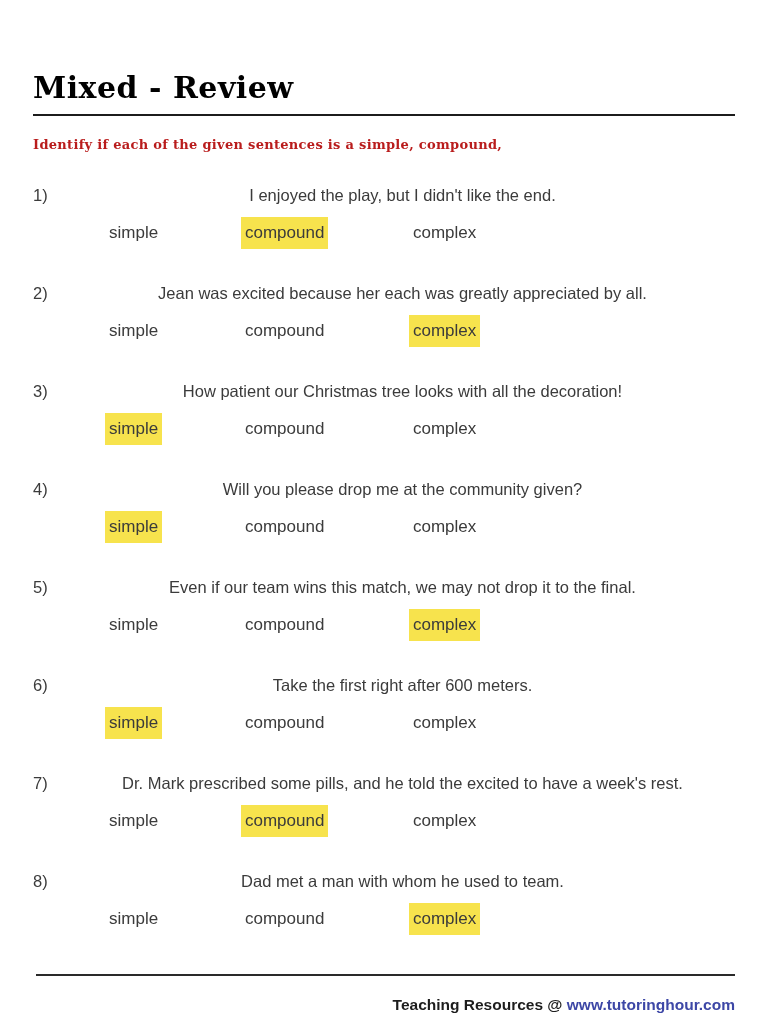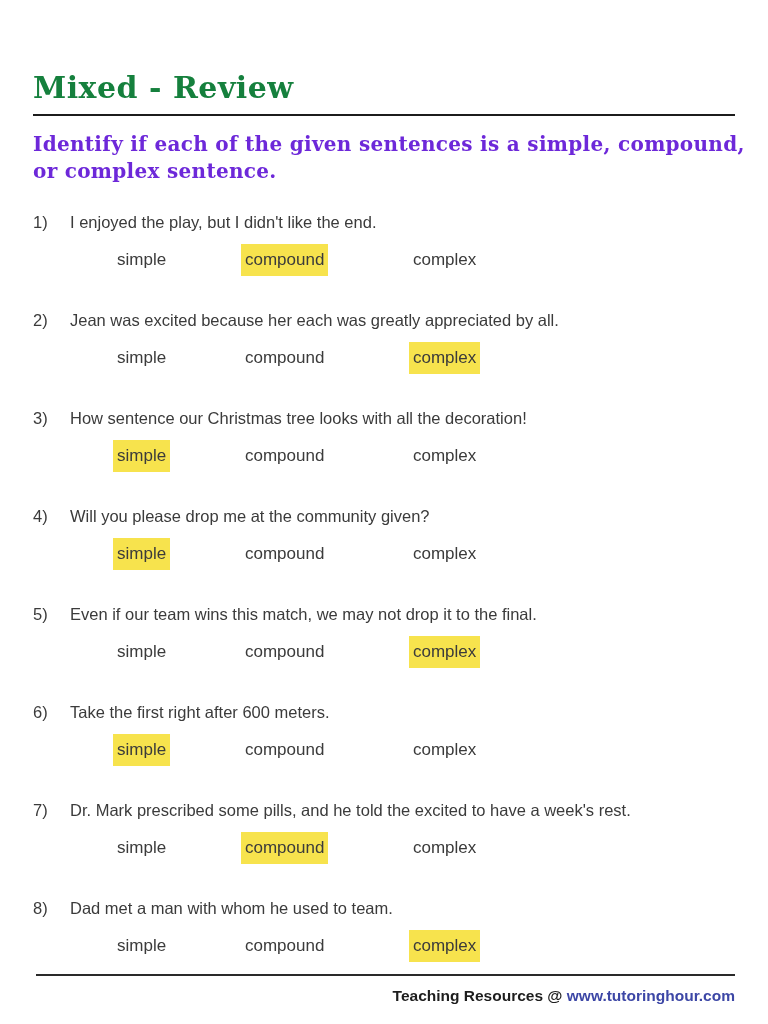--- a/index.html
+++ b/index.html
@@ -15,91 +15,90 @@
     padding: 70px 33px 0 33px;
     box-sizing: border-box;
   }
   .title {
     margin: 0;
     font-family: "DejaVu Serif", serif;
     font-weight: bold;
     font-size: 30px;
     line-height: 36px;
     letter-spacing: 0.5px;
-    color: #15803d;
+    color: #000000;
   }
   .title-rule {
     border: none;
     border-top: 2px solid #1c1c1c;
     margin: 8px 0 0 0;
   }
   .instructions {
     margin: 15px 0 0 0;
     font-family: "DejaVu Serif", serif;
     font-weight: bold;
-    font-size: 20px;
+    font-size: 13px;
     line-height: 27px;
     letter-spacing: 0.3px;
-    color: #6d28d9;
+    color: #b91c1c;
   }
   .instructions .line { display: block; white-space: nowrap; }
   .questions { margin-top: 26px; }
   .question { margin-bottom: 37px; }
   .q-row {
     display: flex;
     font-size: 16.5px;
     line-height: 22px;
     color: #3b3b3b;
   }
   .q-num { flex: 0 0 37px; width: 37px; }
-  .q-sentence { flex: 1; white-space: nowrap; }
+  .q-sentence { flex: 1; white-space: nowrap; text-align: center; }
   .options {
     position: relative;
     height: 24px;
     margin-top: 15px;
     font-size: 17px;
     line-height: 24px;
     color: #3b3b3b;
   }
   .option { position: absolute; top: 0; }
-  .opt-0 { left: 84px; }
+  .opt-0 { left: 76px; }
   .opt-1 { left: 212px; }
   .opt-2 { left: 380px; text-align: center; }
   .option.highlighted {
     background: #f7e34d;
     box-shadow: 0 0 0 4px #f7e34d;
   }
   .footer {
     position: absolute;
     left: 36px; right: 33px;
     top: 974px;
     border-top: 2px solid #2a2a2a;
     text-align: right;
-    padding-top: 11px;
+    padding-top: 20px;
     font-size: 15.5px;
     font-weight: bold;
     color: #1d1d1d;
   }
   .footer-link {
     color: #3d47a6;
     text-decoration: none;
   }
 </style>
 </head>
 <body>
 
 <div class="page">
 
   <h1 class="title"><span>Mixed - Review</span></h1>
 
   <hr class="title-rule">
 
   <p class="instructions">
     <span class="line">Identify if each of the given sentences is a simple, compound,</span>
-    <span class="line">or complex sentence.</span>
   </p>
 
   <div class="questions" id="questions">
   <div class="question">
     <div class="q-row">
       <span class="q-num">1)</span>
       <span class="q-sentence">I enjoyed the play, but I didn't like the end.</span>
     </div>
     <div class="options">
       <span class="option opt-0">simple</span>
@@ -116,21 +115,21 @@
     <div class="options">
       <span class="option opt-0">simple</span>
       <span class="option opt-1">compound</span>
       <span class="option opt-2 highlighted">complex</span>
     </div>
   </div>
 
   <div class="question">
     <div class="q-row">
       <span class="q-num">3)</span>
-      <span class="q-sentence">How sentence our Christmas tree looks with all the decoration!</span>
+      <span class="q-sentence">How patient our Christmas tree looks with all the decoration!</span>
     </div>
     <div class="options">
       <span class="option opt-0 highlighted">simple</span>
       <span class="option opt-1">compound</span>
       <span class="option opt-2">complex</span>
     </div>
   </div>
 
   <div class="question">
     <div class="q-row">

